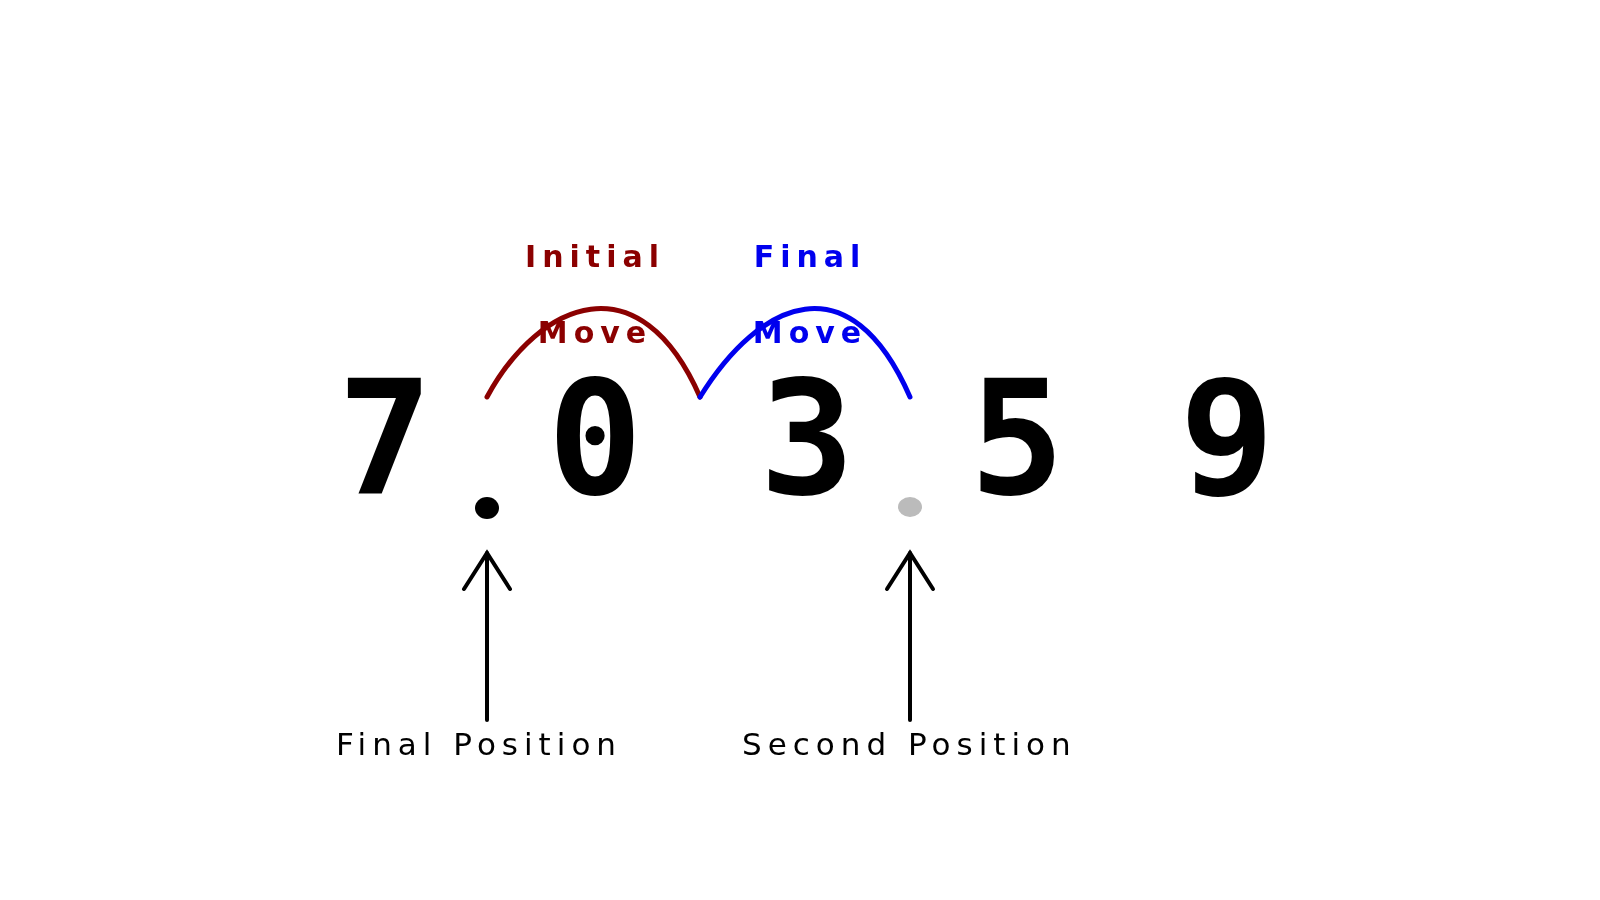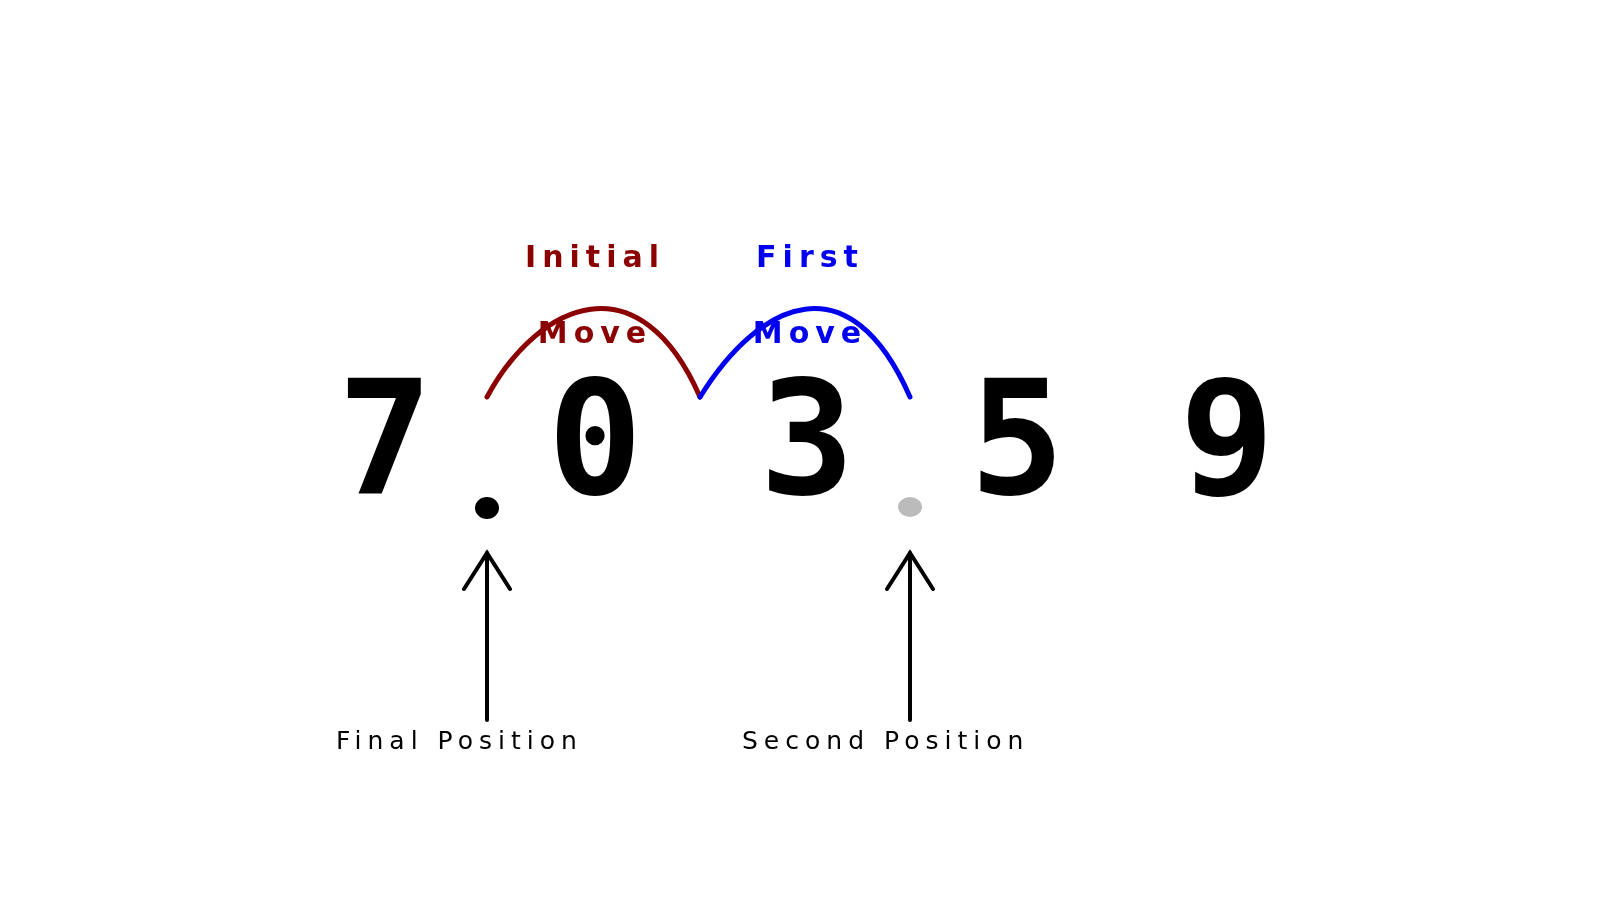--- a/index.html
+++ b/index.html
@@ -1,21 +1,21 @@
 <!DOCTYPE html>
 <html><head>
   <meta charset="utf-8">
   <style>
     html, body { margin:0; padding:0; background:#ffffff; }
     body { width:1600px; height:900px; position:relative; overflow:hidden; font-family:"DejaVu Sans", sans-serif; }
     svg { position:absolute; left:0; top:0; }
     .lbl { position:absolute; text-align:center; font-family:"DejaVu Sans", sans-serif; font-weight:bold; letter-spacing:6px; font-size:30px; line-height:38px; white-space:pre-line; }
     .digit { position:absolute; font-family:"DejaVu Sans Mono", monospace; font-weight:bold; font-size:158px; line-height:158px; color:#000; top:360px; width:110px; text-align:center; }
     .dot { position:absolute; border-radius:50%; }
-    .pos { position:absolute; font-family:"DejaVu Sans", sans-serif; font-size:25px; letter-spacing:6px; color:#000; top:726px; white-space:nowrap; font-weight:500; }
+    .pos { position:absolute; font-family:"DejaVu Sans", sans-serif; font-size:31px; letter-spacing:6px; color:#000; top:726px; white-space:nowrap; font-weight:500; }
   </style>
 </head>
 <body>
 
 <div>
 
   <svg width="1600" height="900" viewBox="0 0 1600 900">
 
     <path d="M487,397 C540,300 640,260 700,397" fill="none" stroke="#8b0000" stroke-width="5" stroke-linecap="round"></path>
 
@@ -30,21 +30,21 @@
       <line x1="910" y1="720" x2="910" y2="553"></line>
       <polyline points="887,589 910,553 933,589"></polyline>
     </g>
   </svg>
 
   <div class="lbl" style="left:510px; top:200px; width:170px; color:#8b0000;">
     <div>Initial</div>
     <div>Move</div>
   </div>
   <div class="lbl" style="left:730px; top:200px; width:160px; color:#0000ee;">
-    <div>First</div>
+    <div>Final</div>
     <div>Move</div>
   </div>
 
   <div class="digit" style="left:330px;">7</div>
   <div class="digit" style="left:540px;">0</div>
   <div class="digit" style="left:752px;">3</div>
   <div class="digit" style="left:962px;">5</div>
   <div class="digit" style="left:1172px;">9</div>
 
   <div class="dot" style="left:475px; top:497px; width:24px; height:22px; background:#000;"></div>

